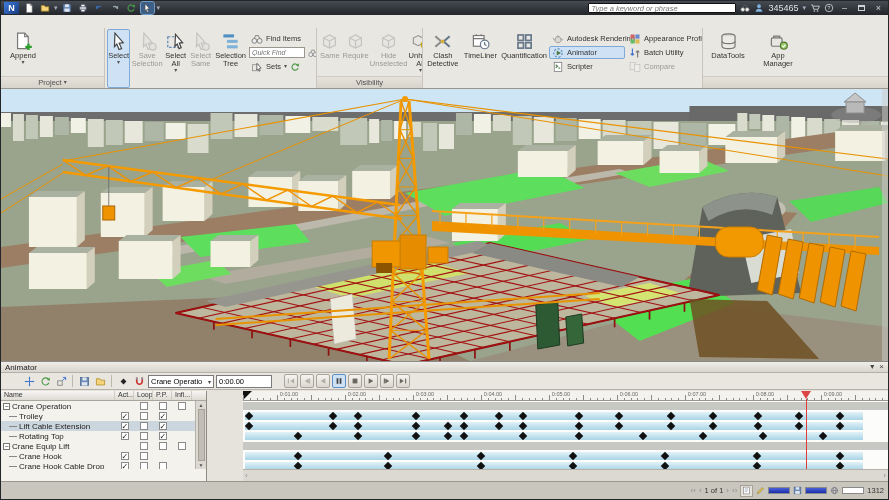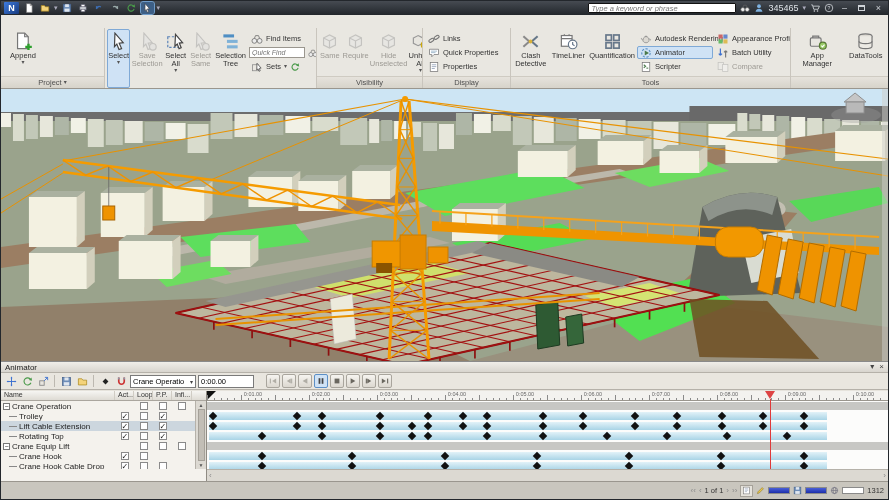--- a/index.html
+++ b/index.html
@@ -43,32 +43,32 @@
   .sb.hl{background:#cfe2f5;border-color:#7fa9d6;}
   .sb.dis{color:#9d9a94;}
   #qf{width:56px;height:11px;background:#fff;border:1px solid #9a968e;font-size:7px;font-style:italic;color:#999;padding:0 2px;font-family:"Liberation Sans",sans-serif;}
   
   #viewport{position:absolute;top:88px;left:0;right:0;height:272px;background:#9aa38c;}
   #scene{display:block;width:100%;height:100%;}
   
   #animator{position:absolute;top:360px;left:0;right:0;height:120px;background:#e6e3dc;border-top:1px solid #8a8a8a;font-size:8px;}
   #atitle{height:11px;background:linear-gradient(#f0eee9,#d8d5ce);display:flex;align-items:center;padding:0 4px;border-bottom:1px solid #b5b1a9;color:#222;}
   #atitle .awin{margin-left:auto;display:flex;gap:5px;color:#444;font-size:8px;line-height:8px;}
-  #atoolbar{height:17px;display:flex;align-items:center;gap:2px;padding:0 3px;border-bottom:1px solid #b5b1a9;background:#e9e6df;}
+  #atoolbar{height:17px;display:flex;align-items:center;gap:2px;padding:0 21px;border-bottom:1px solid #b5b1a9;background:#e9e6df;}
   .ab{width:14px;height:14px;border:1px solid transparent;border-radius:2px;display:flex;align-items:center;justify-content:center;}
   .ab svg{width:11px;height:11px;}
   .asep{width:1px;height:12px;background:#bcb8b0;margin:0 2px;}
   #adrop{width:66px;height:13px;background:#fff;border:1px solid #7a7a7a;display:flex;align-items:center;font-size:7.5px;padding:0 2px;gap:2px;}
   #adrop .dcar{margin-left:auto;color:#444;font-size:6px;}
   #atime{width:56px;height:13px;background:#fff;border:1px solid #7a7a7a;font-size:7.5px;padding:0 2px;font-family:"Liberation Sans",sans-serif;}
   .pb{width:14px;height:14px;border:1px solid #a9a59d;background:linear-gradient(#f6f4f0,#dcd8d0);display:flex;align-items:center;justify-content:center;color:#6a675f;border-radius:2px;}
   .pb svg{width:8px;height:8px;}
   .pb.dim{color:#b0ada5;}
   .pb.pressed{border-color:#5c8fc6;background:#cfe2f5;color:#444;}
-  #abody{position:absolute;top:29px;bottom:0;left:0;right:0;display:flex;}
+  #abody{position:absolute;top:29px;bottom:0;left:0;right:0;display:flex;gap:36px;}
   
   #tree{width:206px;position:relative;border-right:1px solid #8f8b83;background:#f4f2ed;}
   #tree-head{height:10px;display:flex;background:linear-gradient(#f6f5f2,#dedbd4);border-bottom:1px solid #aaa69e;font-size:7px;color:#333;}
   #tree-head .th{display:block;padding-left:3px;border-right:1px solid #d0ccc4;overflow:hidden;white-space:nowrap;}
   #tree-body{position:absolute;top:10px;left:0;right:11px;bottom:12px;overflow:hidden;}
   .trow{height:10px;display:flex;align-items:center;color:#1c1c1c;}
   .trow.sel{background:#ccd6de;}
   .tname{width:114px;display:flex;align-items:center;overflow:hidden;white-space:nowrap;padding-left:2px;gap:2px;flex-shrink:0;}
   .twist{width:7px;height:7px;border:1px solid #777;background:#fff;font-size:7px;line-height:5px;text-align:center;color:#333;flex-shrink:0;}
   .conn{width:8px;height:1px;border-bottom:1px solid #888;margin-left:6px;flex-shrink:0;}
@@ -522,47 +522,20 @@
             </svg>
             <span>Unhide All</span>
             <span class="car">▾</span>
           </div>
       </div>
       <div class="glabel">
           <span>Visibility</span>
         </div>
     </div>
 
-    <div class="rgroup" style="width:88px">
-      <div class="gbody">
-        <div class="rcol">
-          <div class="sb">
-              <svg class="ic">
-                <use href="#i-links"></use>
-              </svg>
-              <span>Links</span>
-            </div>
-          <div class="sb">
-              <svg class="ic">
-                <use href="#i-bubble"></use>
-              </svg>
-              <span>Quick Properties</span>
-            </div>
-          <div class="sb">
-              <svg class="ic">
-                <use href="#i-page"></use>
-              </svg>
-              <span>Properties</span>
-            </div>
-        </div>
-      </div>
-      <div class="glabel">
-          <span>Display</span>
-        </div>
-    </div>
 
     <div class="rgroup" style="width:280px">
       <div class="gbody">
         <div class="bb" style="width:38px">
             <svg class="ic">
               <use href="#i-clash"></use>
             </svg>
             <span>Clash Detective</span>
           </div>
         <div class="bb" style="width:40px">
@@ -611,38 +584,35 @@
               <span>Batch Utility</span>
             </div>
           <div class="sb dis">
               <svg class="ic">
                 <use href="#i-compare"></use>
               </svg>
               <span>Compare</span>
             </div>
         </div>
       </div>
-      <div class="glabel">
-          <span>Tools</span>
-        </div>
     </div>
 
     <div class="rgroup" style="flex:1;border-right:none">
       <div class="gbody" style="justify-content:flex-start;gap:6px;padding-left:4px">
+        <div class="bb" style="width:42px">
+            <svg class="ic">
+              <use href="#i-db"></use>
+            </svg>
+            <span>DataTools</span>
+          </div>
         <div class="bb" style="width:46px">
             <svg class="ic">
               <use href="#i-appmgr"></use>
             </svg>
             <span>App Manager</span>
-          </div>
-        <div class="bb" style="width:42px">
-            <svg class="ic">
-              <use href="#i-db"></use>
-            </svg>
-            <span>DataTools</span>
           </div>
       </div>
       <div class="glabel"></div>
     </div>
   </div>
 
   <div id="viewport">
     <svg id="scene" viewBox="0 88 889 272" preserveAspectRatio="none">
       <rect x="0" y="88" width="889" height="27" fill="#cde5f4"></rect>
       <rect x="0" y="111" width="889" height="11" fill="#6d6d6d"></rect>

